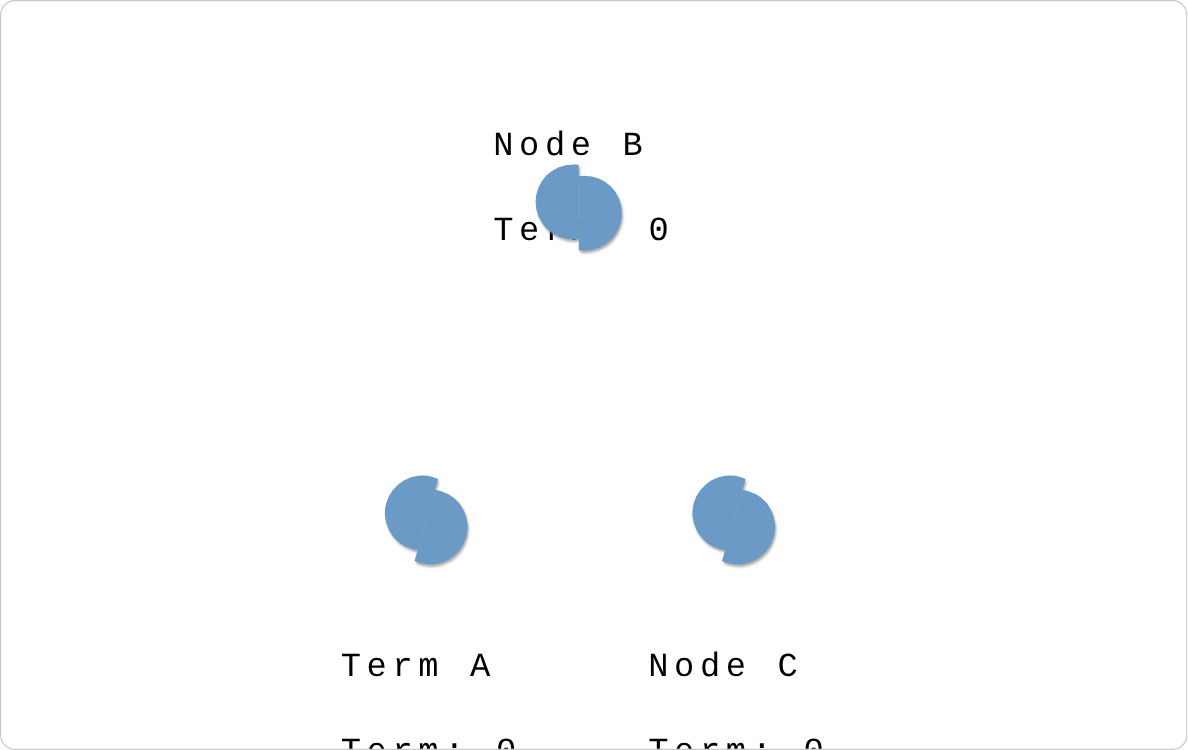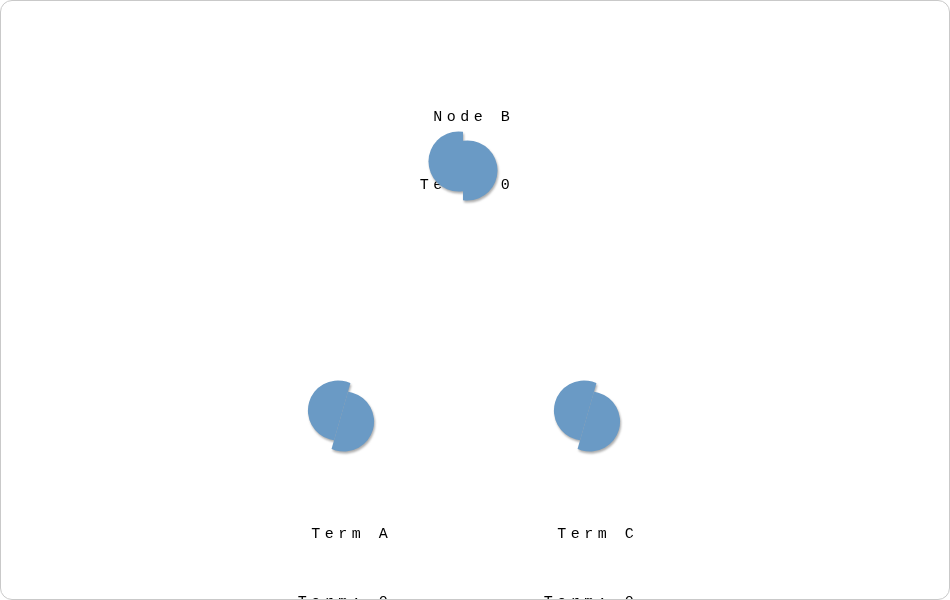--- a/index.html
+++ b/index.html
@@ -27,22 +27,22 @@
     position: absolute;
     left: -45px;
     top: -45px;
     overflow: visible;
     filter: drop-shadow(1px 2px 1px rgba(105,105,105,0.55));
     cursor: pointer;
   }
   .node-label {
     position: absolute;
     transform: translateX(-50%);
-    text-align: right;
-    font-size: 15px;
+    text-align: left;
+    font-size: 27px;
     line-height: 22.5px;
     letter-spacing: 4.5px;
     white-space: pre;
   }
   .node-label.above { left: 4px; top: -104px; }
   .node-label.below { left: 4px; top: 63px;  }
 
   
   #node-b { left: 462px; top: 165px; }
   #node-a { left: 340px; top: 415px; }
@@ -104,18 +104,18 @@
         <clipPath id="clipR-c">
             <rect x="0" y="-45" width="45" height="90"></rect>
           </clipPath>
       </defs>
       <g transform="rotate(16)">
         <circle cx="-4.5" cy="-4.5" r="30" clip-path="url(#clipL-c)" fill="#6A9AC5"></circle>
         <circle cx="4.5" cy="4.5" r="30" clip-path="url(#clipR-c)" fill="#6A9AC5"></circle>
       </g>
     </svg>
     <div class="node-label below">
-      <div>Term C</div>
+      <div>Node C</div>
       <div>Term: 0</div>
     </div>
   </div>
 
 </div>
 
 </body></html>

